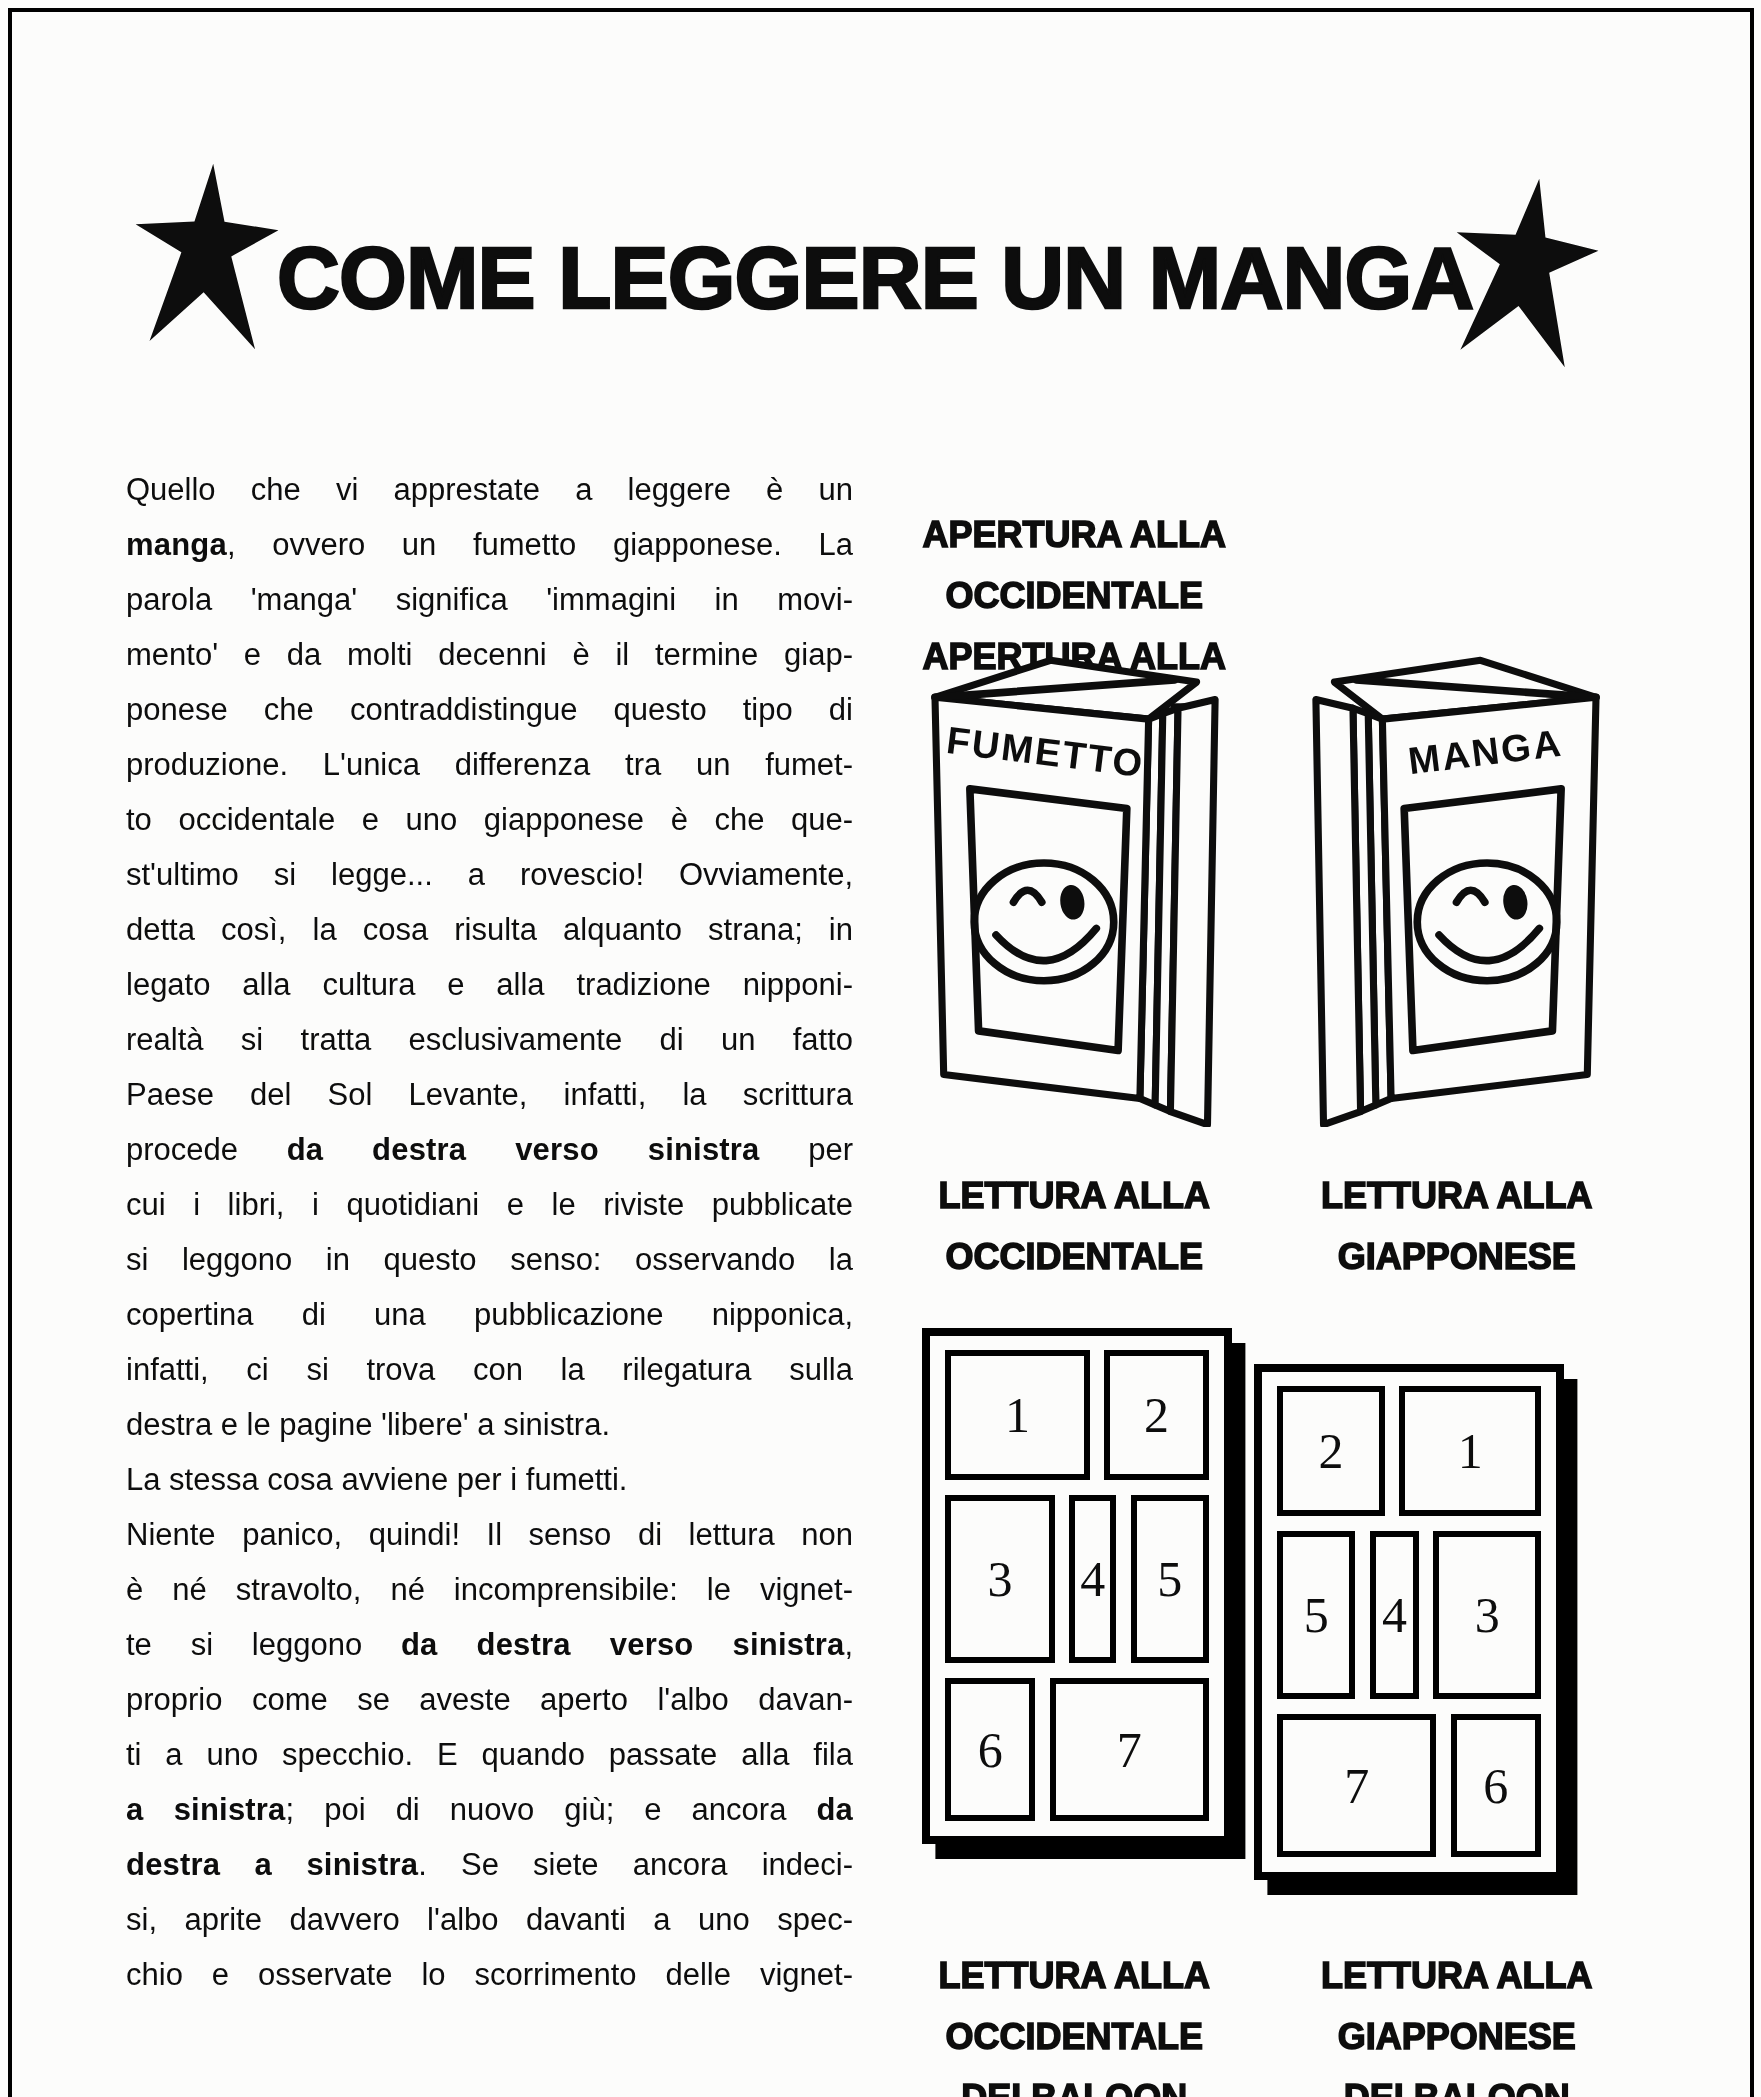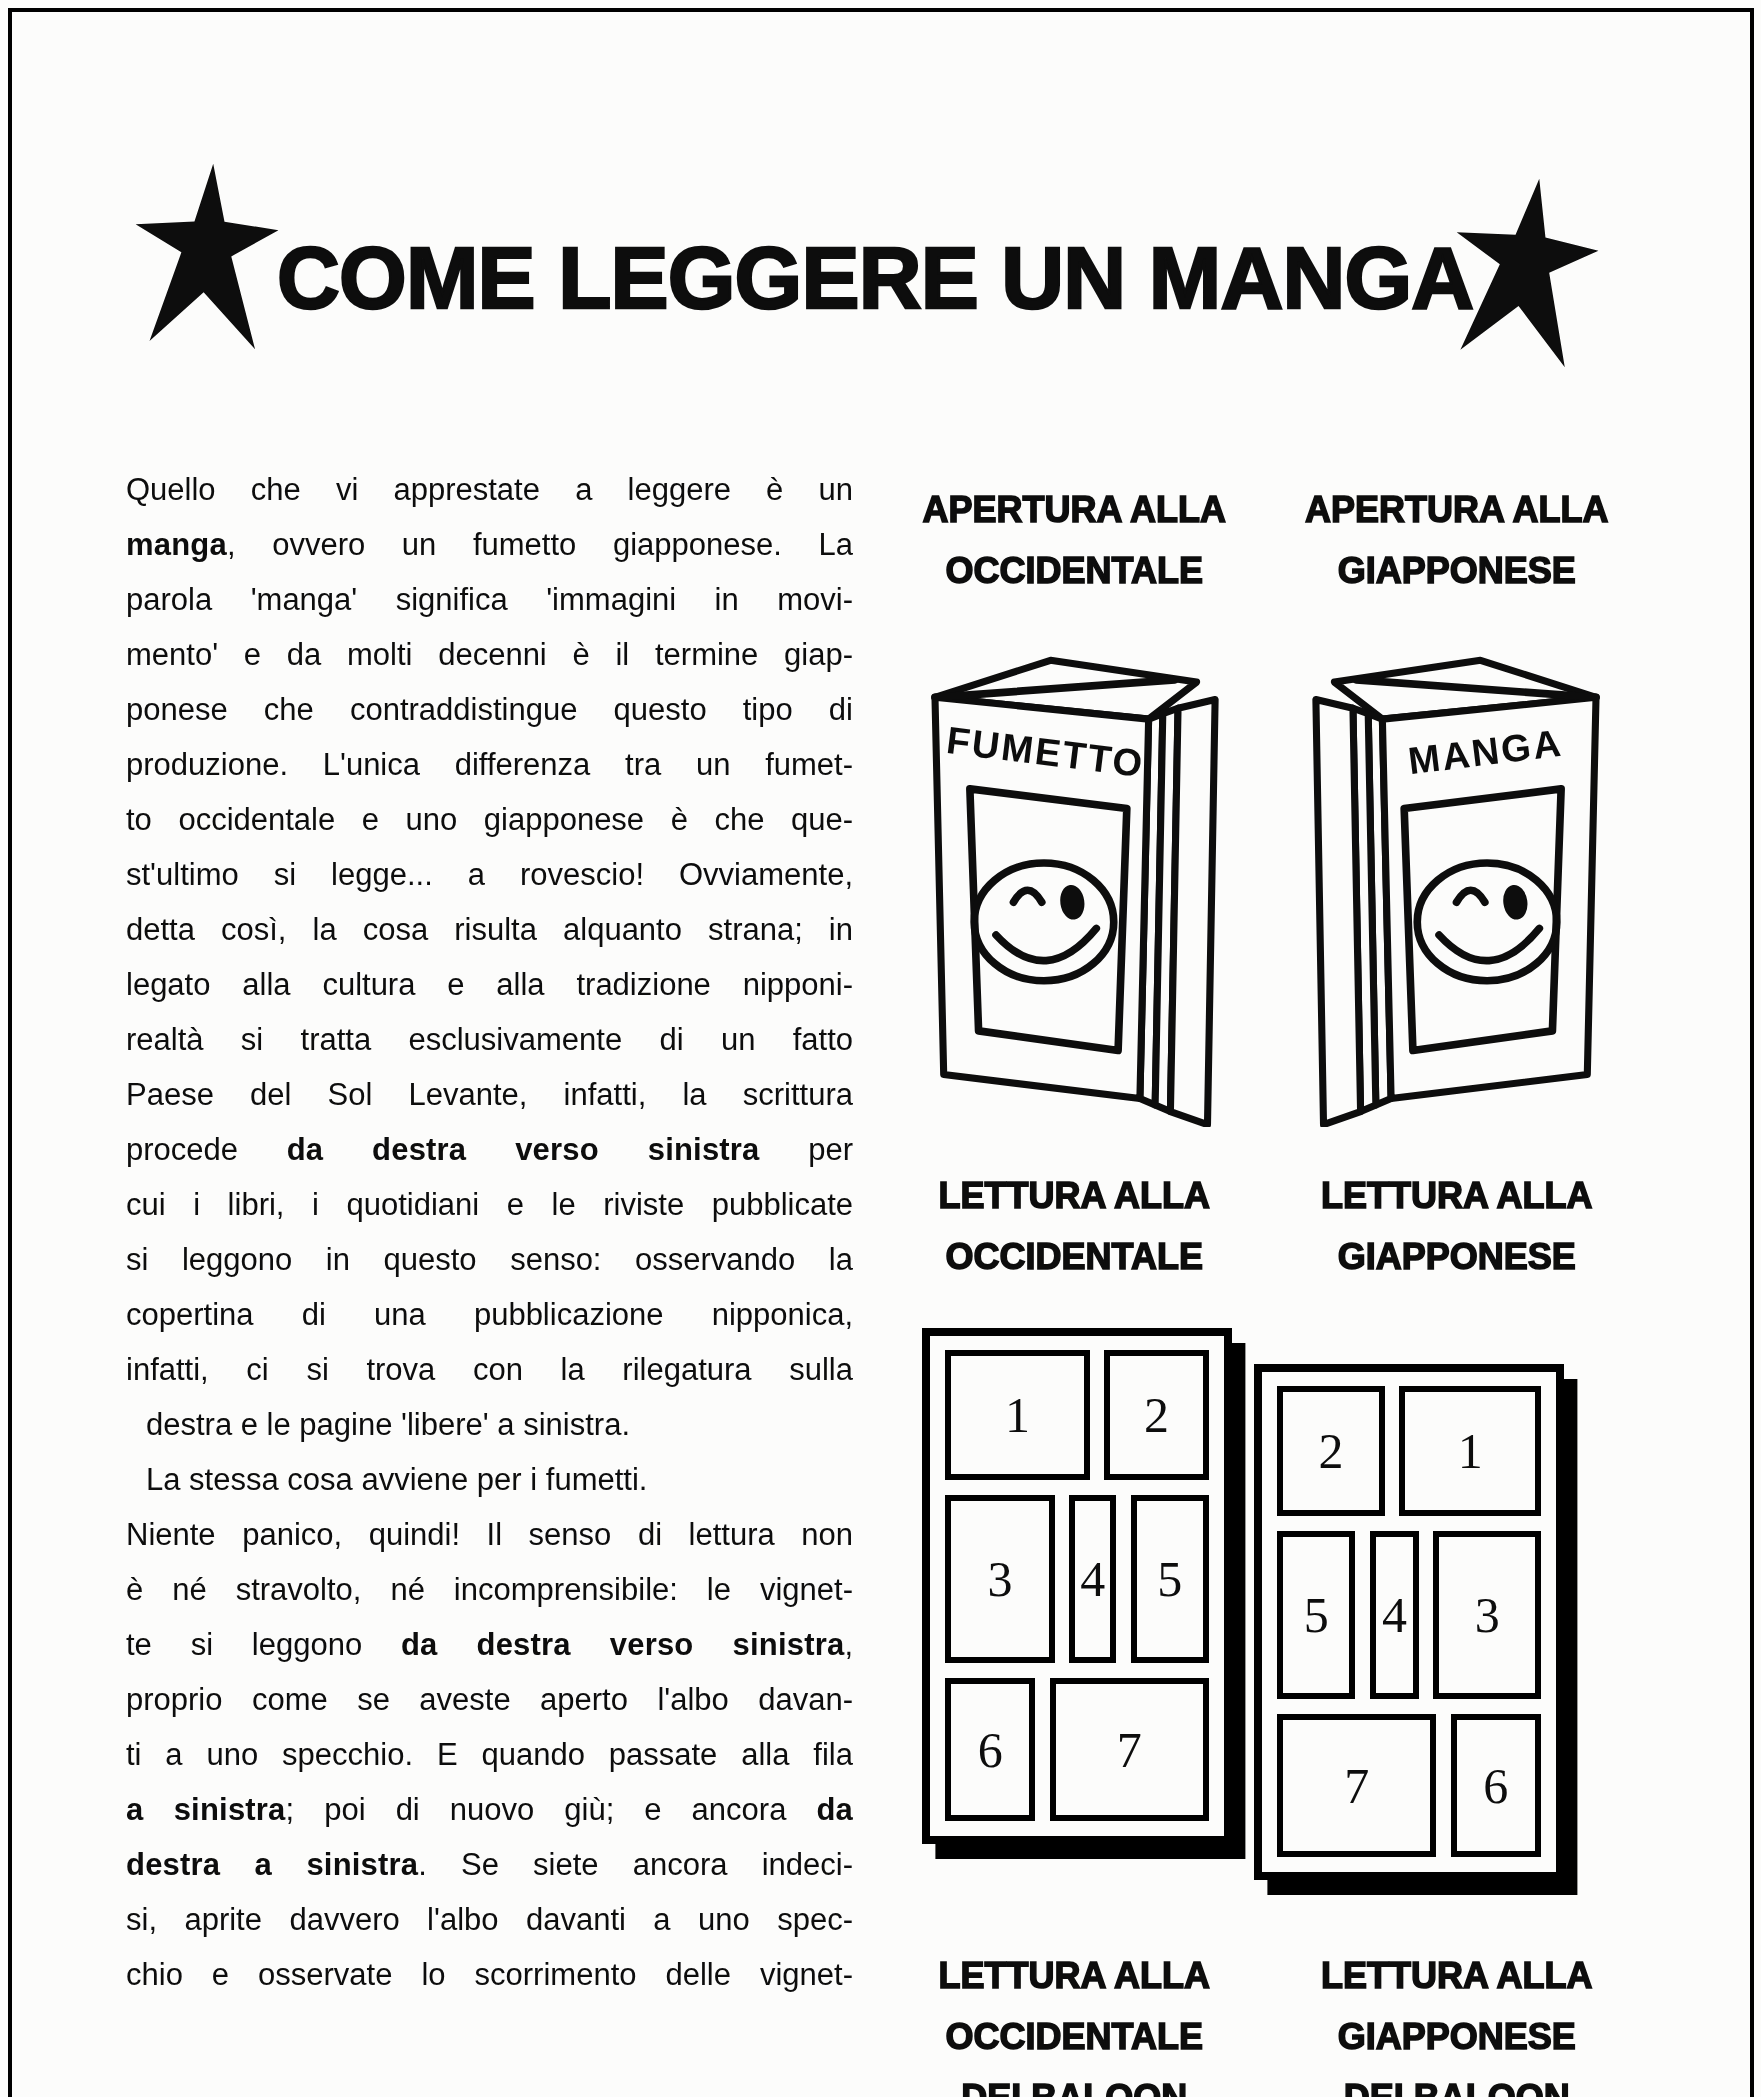--- a/index.html
+++ b/index.html
@@ -20,32 +20,32 @@
   .star-right { left:1452px; top:156px; transform:rotate(8deg); }
   .page-title {
     position:absolute; left:277px; right:277px; top:230px;
     font-size:87px; line-height:1.1; font-weight:bold;
     letter-spacing:-0.8px; -webkit-text-stroke:2.5px #0d0d0d; white-space:nowrap;
   }
 
   
   .bodytext { position:absolute; left:126px; top:462px; width:727px; font-size:31px; }
   .ln { text-align:justify; text-align-last:justify; height:55px; line-height:55px; white-space:nowrap; }
-  .ln.end { text-align-last:left;margin-left:20px; }
+  .ln.end { text-align-last:left; }
   .ln b { font-weight:bold; letter-spacing:0.2px; }
 
   
   .rightcol { position:absolute; left:883px; top:0; width:765px; height:2716px; }
   .dia-row { position:absolute; left:0; width:100%; display:flex; }
   .half { width:50%; display:flex; justify-content:center; }
   .h2 {
     font-weight:bold; font-size:36px; line-height:61px; text-align:center;
     -webkit-text-stroke:1.5px #0d0d0d; letter-spacing:0px;
   }
-  .row-apertura { top:479px; }
+  .row-apertura { top:504px;flex-direction:column; }
   .row-books    { top:647px; }
   .row-lettura  { top:1165px; }
   .row-baloon   { top:1945px; }
 
   .book svg { width:327px; height:480px; }
   .bookline { fill:#fcfcfb; stroke:#0d0d0d; stroke-width:6.5; stroke-linejoin:round; }
   .nofill   { fill:none; stroke:#0d0d0d; stroke-width:7; stroke-linecap:round; }
   .booktitle { font-family:"Liberation Sans",sans-serif; font-weight:bold; font-size:35px; letter-spacing:2px; text-anchor:middle; fill:#0d0d0d; }
 
   

